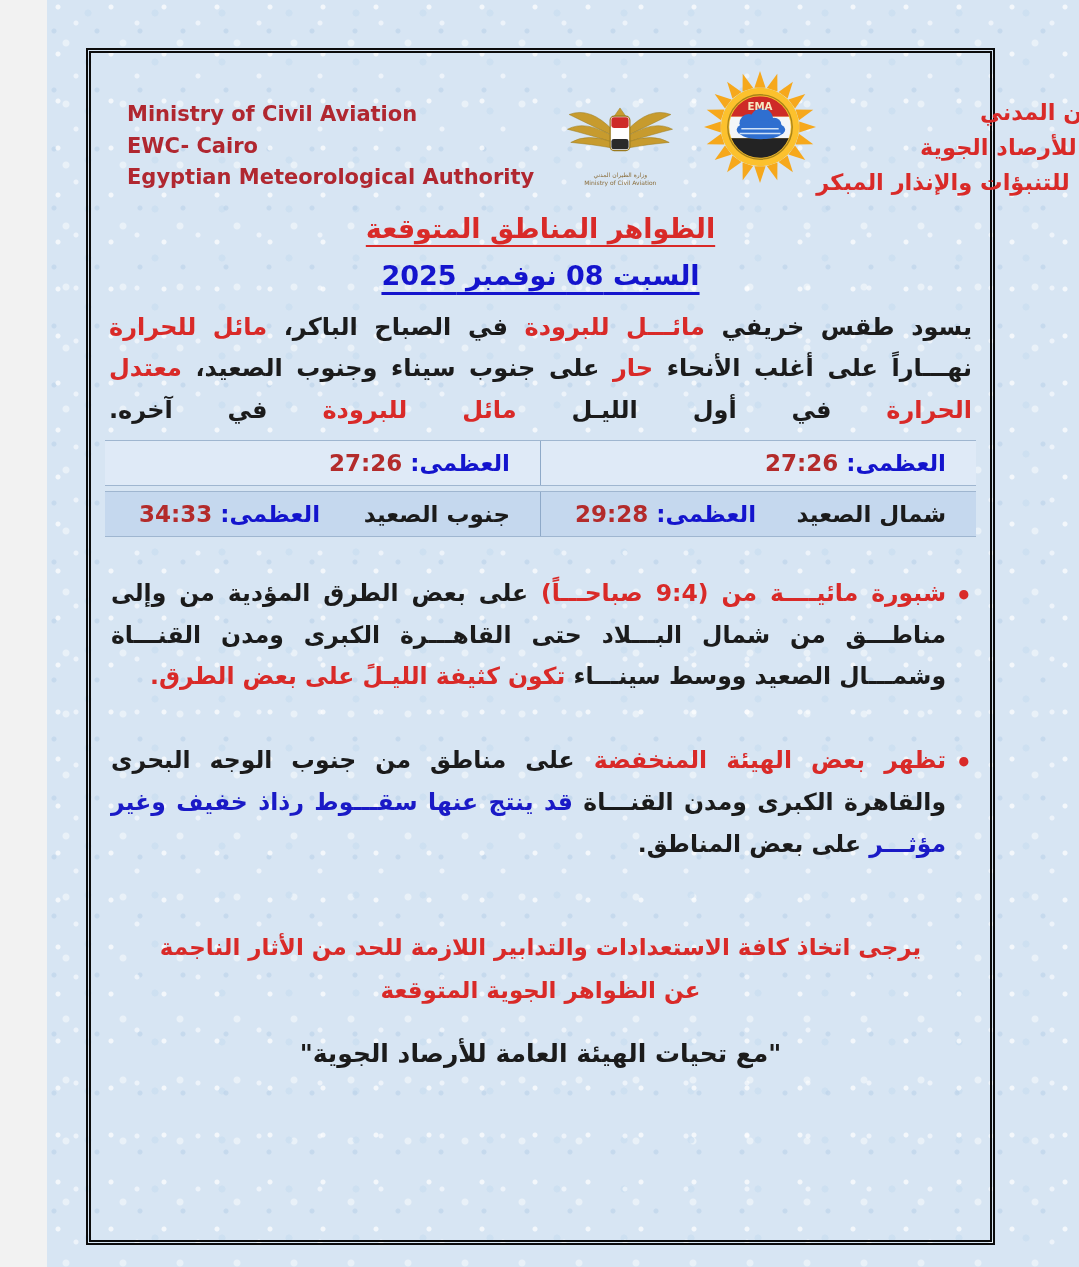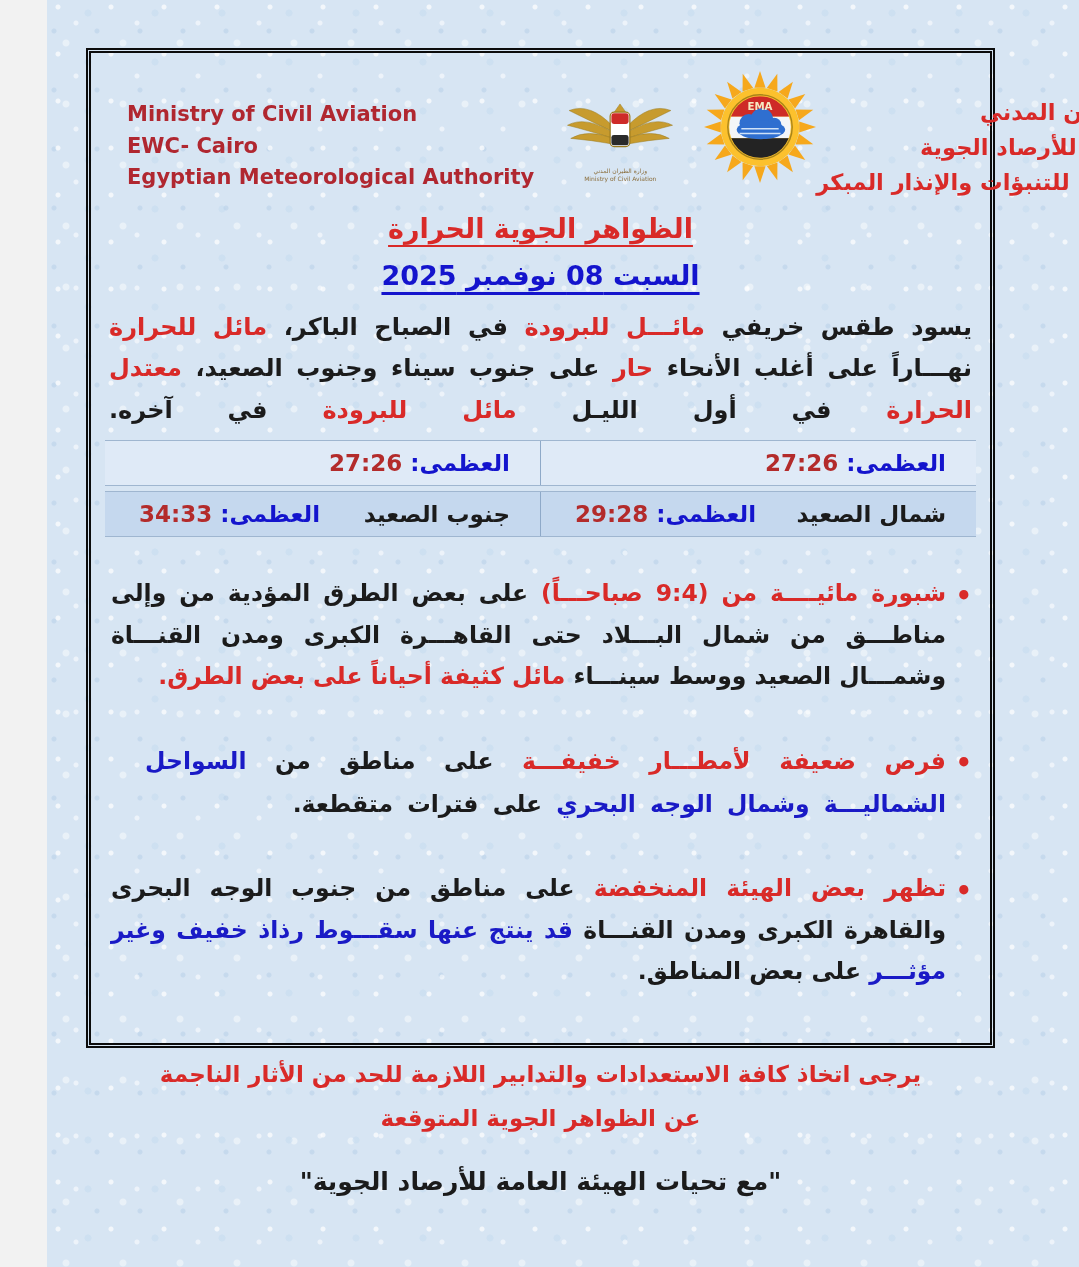--- a/index.html
+++ b/index.html
@@ -23,28 +23,28 @@
     background-color:#d7e5f3;
     background-image:
       radial-gradient(circle at 11px 7px, rgba(255,255,255,.7) 0 2px, transparent 3px),
       radial-gradient(circle at 29px 23px, rgba(255,255,255,.55) 0 2px, transparent 3px),
       radial-gradient(circle at 7px 31px, rgba(186,209,233,.6) 0 2px, transparent 3px),
       radial-gradient(circle at 41px 13px, rgba(199,220,240,.6) 0 3px, transparent 4px),
       radial-gradient(circle at 19px 43px, rgba(255,255,255,.45) 0 3px, transparent 4px);
     background-size:53px 47px, 61px 53px, 43px 59px, 67px 49px, 57px 61px;
   }
   .frame{
-    position:absolute;left:86px;top:48px;width:909px;height:1000px;
+    position:absolute;left:86px;top:48px;width:909px;height:1197px;
     border:5px double #0c0c0c;
     padding:22px 14px 12px 14px;
   }
   
   .header{display:flex;align-items:flex-start;direction:ltr;margin-top:6px;height:122px;}
   .hdr-en{color:var(--dark-red);font-weight:bold;font-size:21px;line-height:1.5;padding-top:18px;padding-left:22px;white-space:nowrap;}
-  .hdr-logos{display:flex;align-items:center;margin-left:28px;gap:26px;}
+  .hdr-logos{display:flex;align-items:flex-end;margin-left:28px;gap:26px;}
   .wings-wrap{padding-top:14px;text-align:center;}
   .wings-cap{font-size:6px;color:#8a6d3b;line-height:1.3;}
   .ema-wrap{margin-top:-10px;}
   .hdr-ar{flex:1;direction:rtl;text-align:right;color:var(--red);font-weight:bold;font-size:22.5px;line-height:1.55;padding-top:14px;padding-right:6px;white-space:nowrap;}
   
   .title-block{text-align:center;margin-top:10px;}
   .title-line1{display:inline-block;color:var(--red);font-size:27px;font-weight:bold;text-decoration:underline;text-decoration-thickness:2px;text-underline-offset:7px;}
   .title-line2{display:block;margin-top:16px;}
   .title-line2 span{display:inline-block;color:#1414cd;font-size:27px;font-weight:bold;text-decoration:underline;text-decoration-thickness:2.5px;text-underline-offset:7px;direction:rtl;}
   
@@ -168,21 +168,21 @@
     </div>
 
     <div class="hdr-ar">
       <div>وزارة الطيران المدني</div>
       <div>الهيئة العامة للأرصاد الجوية</div>
       <div>الإدارة العامة للتنبؤات والإنذار المبكر</div>
     </div>
   </div>
 
   <div class="title-block">
-    <span class="title-line1" dir="rtl">الظواهر الجوية الحرارة</span>
+    <span class="title-line1" dir="rtl">الظواهر المناطق المتوقعة</span>
     <span class="title-line2"><span>السبت 08 نوفمبر 2025</span></span>
   </div>
 
   <p class="intro"><span class="seg-black">يسود طقس خريفي </span><span class="seg-red">مائـــل للبرودة </span><span class="seg-black seg-u">في الصباح الباكر</span><span class="seg-black">، </span><span class="seg-red">مائل للحرارة </span><span class="seg-black seg-u">نهـــاراً</span><span class="seg-black"> على أغلب الأنحاء </span><span class="seg-red">حار </span><span class="seg-black">على جنوب سيناء وجنوب الصعيد، </span><span class="seg-red">معتدل الحرارة </span><span class="seg-black seg-u">في أول الليـل </span><span class="seg-red">مائل للبرودة </span><span class="seg-black seg-u">في آخره.</span></p>
 
 
   <div class="temps-table">
     <div class="t-row row1">
       <div class="t-half">
         <span class="t-lv"><span class="t-lbl">العظمى:</span> <span class="t-val">27:26</span></span>
@@ -197,22 +197,21 @@
         <span class="t-lv"><span class="t-lbl">العظمى:</span> <span class="t-val">29:28</span></span>
       </div>
       <div class="t-half">
         <span class="t-region">جنوب الصعيد</span>
         <span class="t-lv"><span class="t-lbl">العظمى:</span> <span class="t-val">34:33</span></span>
       </div>
     </div>
   </div>
 
   <ul class="bullets">
-    <li><span class="seg-red">شبورة مائيــــة من (9:4 صباحـــاً) </span><span class="seg-black">على بعض الطرق المؤدية من وإلى مناطـــق من شمال البـــلاد حتى القاهـــرة الكبرى ومدن القنـــاة وشمـــال الصعيد ووسط سينـــاء </span><span class="seg-red seg-u">مائل كثيفة أحياناً على بعض الطرق.</span></li>
-    <li class="sp2"><span class="seg-red">فرص ضعيفة لأمطـــار خفيفـــة </span><span class="seg-black">على مناطق من </span><span class="seg-blue">السواحل الشماليـــة وشمال الوجه البحري </span><span class="seg-black">على فترات متقطعة.</span></li>
+    <li><span class="seg-red">شبورة مائيــــة من (9:4 صباحـــاً) </span><span class="seg-black">على بعض الطرق المؤدية من وإلى مناطـــق من شمال البـــلاد حتى القاهـــرة الكبرى ومدن القنـــاة وشمـــال الصعيد ووسط سينـــاء </span><span class="seg-red seg-u">تكون كثيفة الليـلً على بعض الطرق.</span></li>
     <li><span class="seg-red">تظهر بعض الهيئة المنخفضة </span><span class="seg-black">على مناطق من جنوب الوجه البحرى والقاهرة الكبرى ومدن القنـــاة </span><span class="seg-blue">قد ينتج عنها سقـــوط رذاذ خفيف وغير مؤثـــر </span><span class="seg-black">على بعض المناطق.</span></li>
   </ul>
 
   <div class="footer-red">
     <div>يرجى اتخاذ كافة الاستعدادات والتدابير اللازمة للحد من الأثار الناجمة</div>
     <div>عن الظواهر الجوية المتوقعة</div>
   </div>
 
   <div class="closing">"مع تحيات الهيئة العامة للأرصاد الجوية"</div>
 

